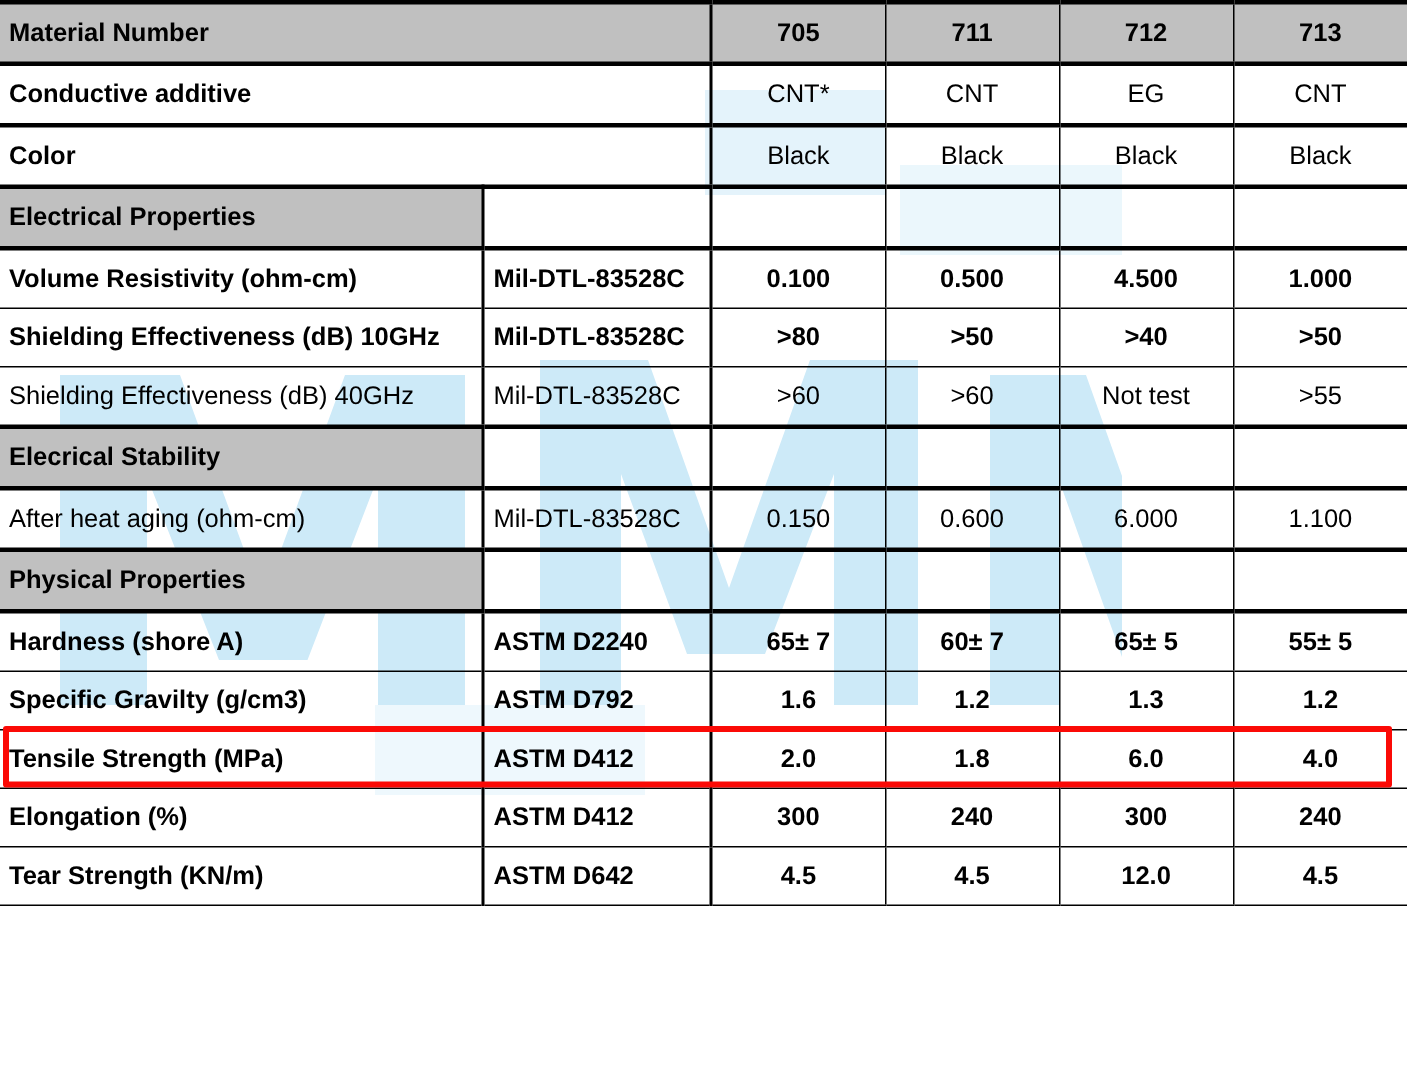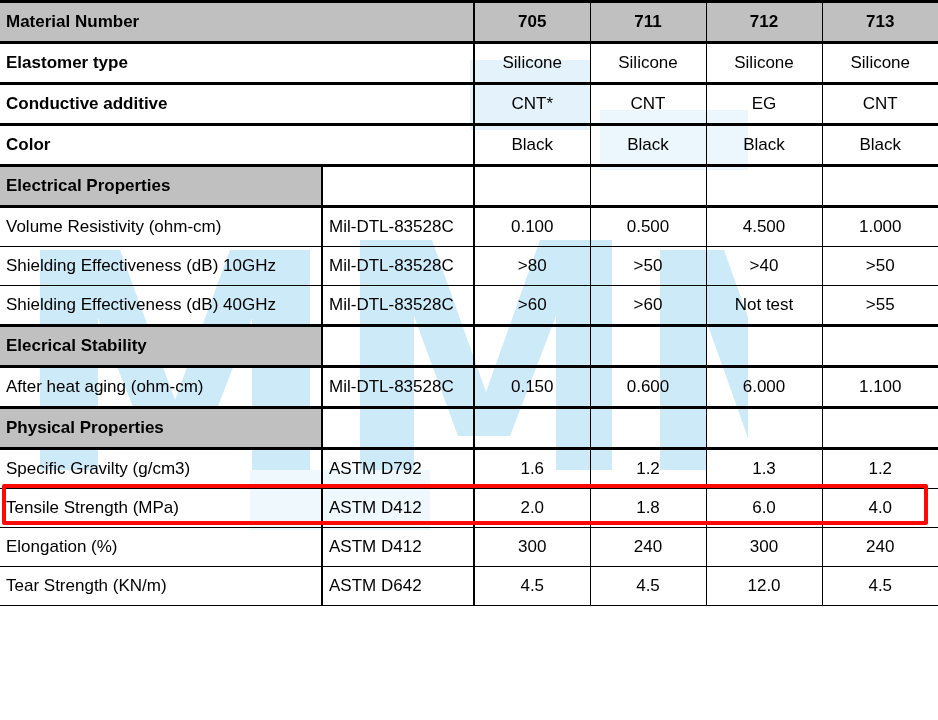--- a/index.html
+++ b/index.html
@@ -41,21 +41,21 @@
 
   
   .bold{font-weight:bold;}
 
   
   .grey{background:#c0c0c0 !important;}
 
   
   .bt-thick{border-top:3px solid #000;}
   .bb-thick{border-bottom:3px solid #000;}
-  .bb-thin{border-bottom:1.5px solid #000;}
+  .bb-thin{border-bottom:1.5px solid #000;font-weight:bold;}
 
   
   td.val{border-left:1.5px solid #000;}
   td.val.first{border-left:2.5px solid #000;margin-left:11px;}
   td.method{border-left:2.5px solid #000;}
 
   
   #redbox{
     position:absolute;
     left:2px;top:484px;
@@ -100,27 +100,20 @@
     </colgroup>
     <tbody id="tbody">
         <tr>
           <td class="lbl bold grey bt-thick bb-thick" colspan="2">Material Number</td>
           <td class="val bold grey bt-thick bb-thick first">705</td>
           <td class="val bold grey bt-thick bb-thick">711</td>
           <td class="val bold grey bt-thick bb-thick">712</td>
           <td class="val bold grey bt-thick bb-thick">713</td>
         </tr>
         <tr>
-          <td class="lbl bold bb-thick" colspan="2">Elastomer type</td>
-          <td class="val bb-thick first">Silicone</td>
-          <td class="val bb-thick">Silicone</td>
-          <td class="val bb-thick">Silicone</td>
-          <td class="val bb-thick">Silicone</td>
-        </tr>
-        <tr>
           <td class="lbl bold bb-thick" colspan="2">Conductive additive</td>
           <td class="val bb-thick first">CNT*</td>
           <td class="val bb-thick">CNT</td>
           <td class="val bb-thick">EG</td>
           <td class="val bb-thick">CNT</td>
         </tr>
         <tr>
           <td class="lbl bold bb-thick" colspan="2">Color</td>
           <td class="val bb-thick first">Black</td>
           <td class="val bb-thick">Black</td>
@@ -177,20 +170,28 @@
         </tr>
         <tr>
           <td class="lbl bold grey bb-thick">Physical Properties</td>
           <td class="method bb-thick"></td>
           <td class="val bb-thick first"></td>
           <td class="val bb-thick"></td>
           <td class="val bb-thick"></td>
           <td class="val bb-thick"></td>
         </tr>
         <tr>
+          <td class="lbl bb-thin">Hardness (shore A)</td>
+          <td class="method bb-thin">ASTM D2240</td>
+          <td class="val bb-thin first">65± 7</td>
+          <td class="val bb-thin">60± 7</td>
+          <td class="val bb-thin">65± 5</td>
+          <td class="val bb-thin">55± 5</td>
+        </tr>
+        <tr>
           <td class="lbl bb-thin">Specific Gravilty  (g/cm3)</td>
           <td class="method bb-thin">ASTM D792</td>
           <td class="val bb-thin first">1.6</td>
           <td class="val bb-thin">1.2</td>
           <td class="val bb-thin">1.3</td>
           <td class="val bb-thin">1.2</td>
         </tr>
         <tr>
           <td class="lbl bb-thin">Tensile Strength (MPa)</td>
           <td class="method bb-thin">ASTM D412</td>

